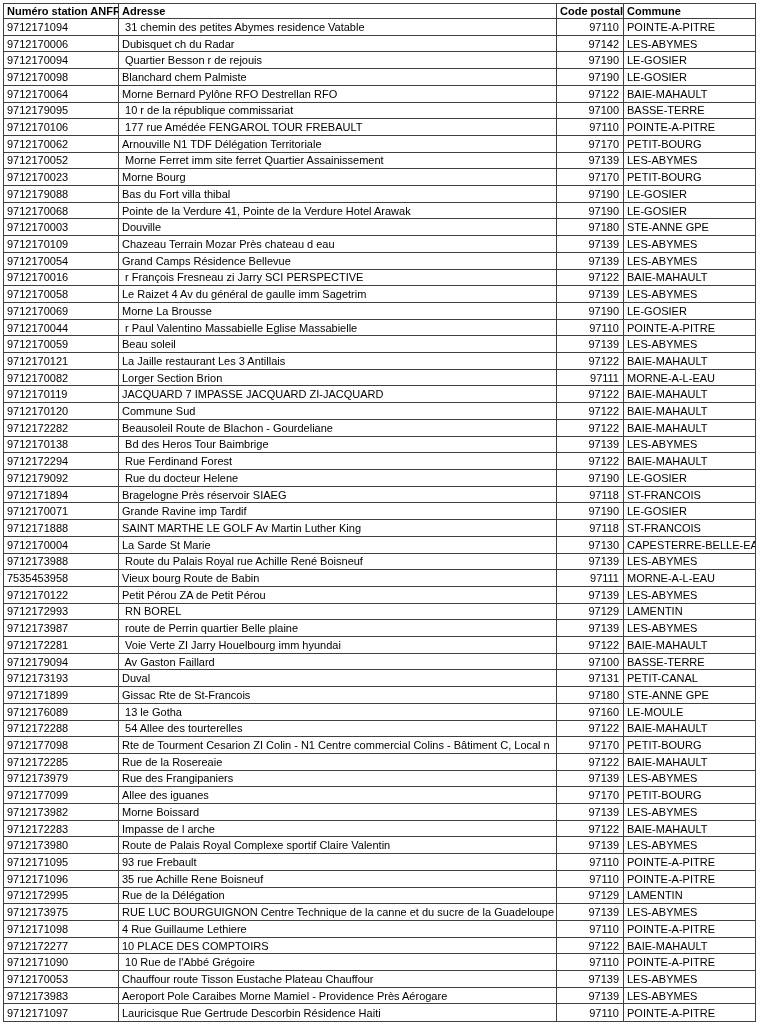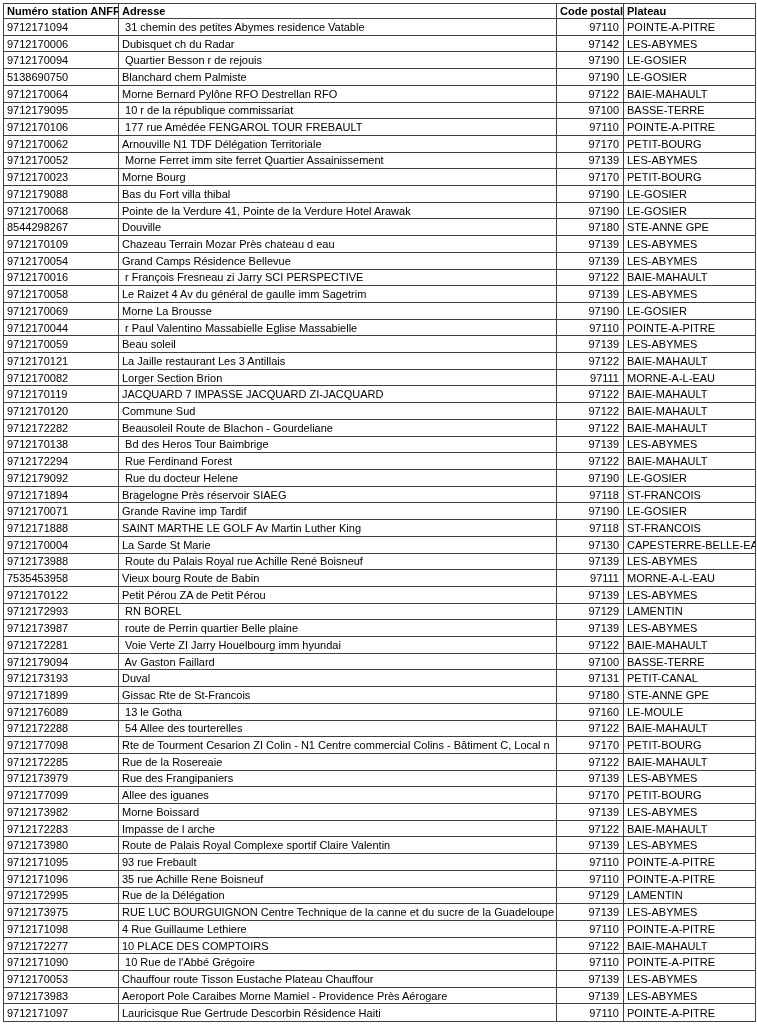--- a/index.html
+++ b/index.html
@@ -52,21 +52,21 @@
     <col style="width:115px">
     <col style="width:438px">
     <col style="width:67px">
     <col style="width:132px">
   </colgroup>
   <thead>
     <tr>
       <th class="col-station">Numéro station ANFR</th>
       <th class="col-address">Adresse</th>
       <th class="col-postal">Code postal</th>
-      <th class="col-commune">Plateau</th>
+      <th class="col-commune">Commune</th>
     </tr>
   </thead>
   <tbody>
       <tr>
         <td class="col-station">9712171094</td>
         <td class="col-address"> 31 chemin des petites Abymes residence Vatable</td>
         <td class="col-postal">97110</td>
         <td class="col-commune">POINTE-A-PITRE</td>
       </tr>
       <tr>
@@ -75,21 +75,21 @@
         <td class="col-postal">97142</td>
         <td class="col-commune">LES-ABYMES</td>
       </tr>
       <tr>
         <td class="col-station">9712170094</td>
         <td class="col-address"> Quartier Besson r de rejouis</td>
         <td class="col-postal">97190</td>
         <td class="col-commune">LE-GOSIER</td>
       </tr>
       <tr>
-        <td class="col-station">5138690750</td>
+        <td class="col-station">9712170098</td>
         <td class="col-address">Blanchard chem Palmiste</td>
         <td class="col-postal">97190</td>
         <td class="col-commune">LE-GOSIER</td>
       </tr>
       <tr>
         <td class="col-station">9712170064</td>
         <td class="col-address">Morne Bernard Pylône RFO Destrellan RFO</td>
         <td class="col-postal">97122</td>
         <td class="col-commune">BAIE-MAHAULT</td>
       </tr>
@@ -129,21 +129,21 @@
         <td class="col-postal">97190</td>
         <td class="col-commune">LE-GOSIER</td>
       </tr>
       <tr>
         <td class="col-station">9712170068</td>
         <td class="col-address">Pointe de la Verdure 41, Pointe de la Verdure Hotel Arawak</td>
         <td class="col-postal">97190</td>
         <td class="col-commune">LE-GOSIER</td>
       </tr>
       <tr>
-        <td class="col-station">8544298267</td>
+        <td class="col-station">9712170003</td>
         <td class="col-address">Douville</td>
         <td class="col-postal">97180</td>
         <td class="col-commune">STE-ANNE GPE</td>
       </tr>
       <tr>
         <td class="col-station">9712170109</td>
         <td class="col-address">Chazeau Terrain Mozar Près chateau d eau</td>
         <td class="col-postal">97139</td>
         <td class="col-commune">LES-ABYMES</td>
       </tr>

